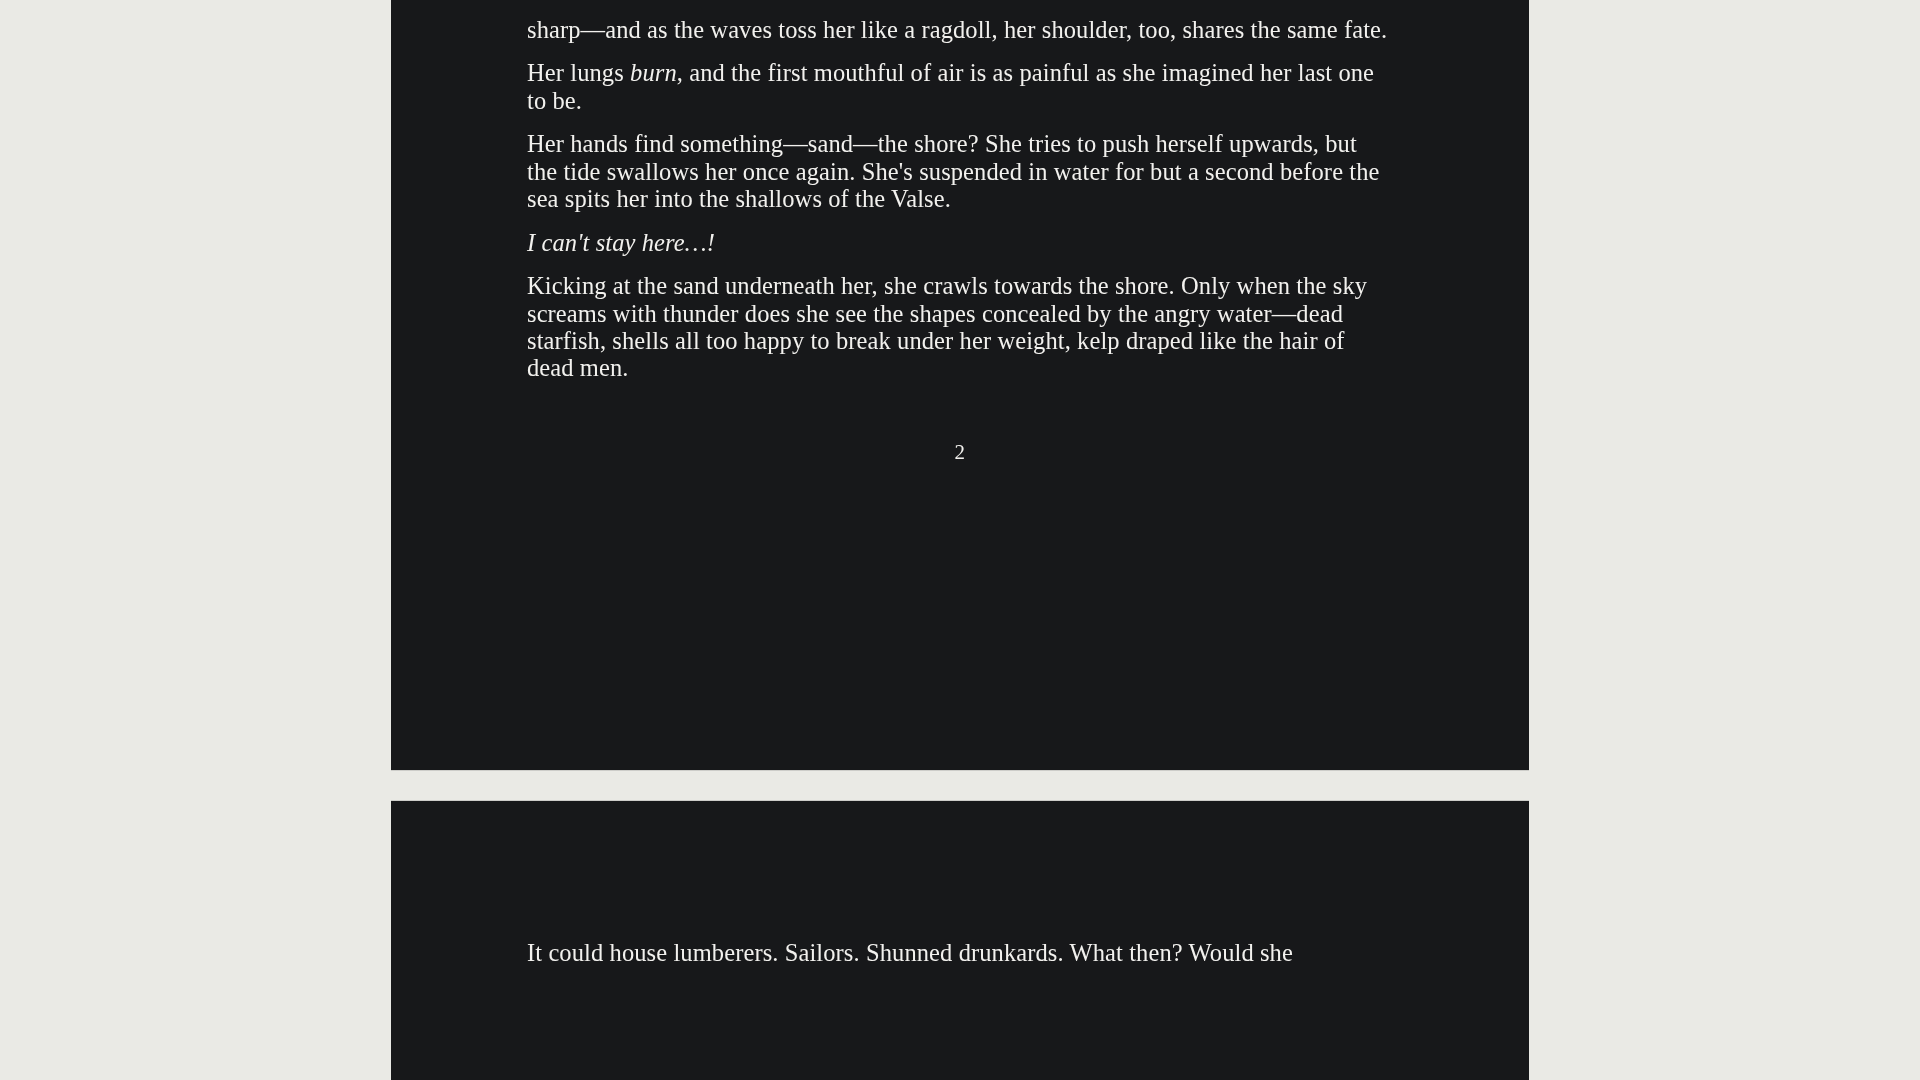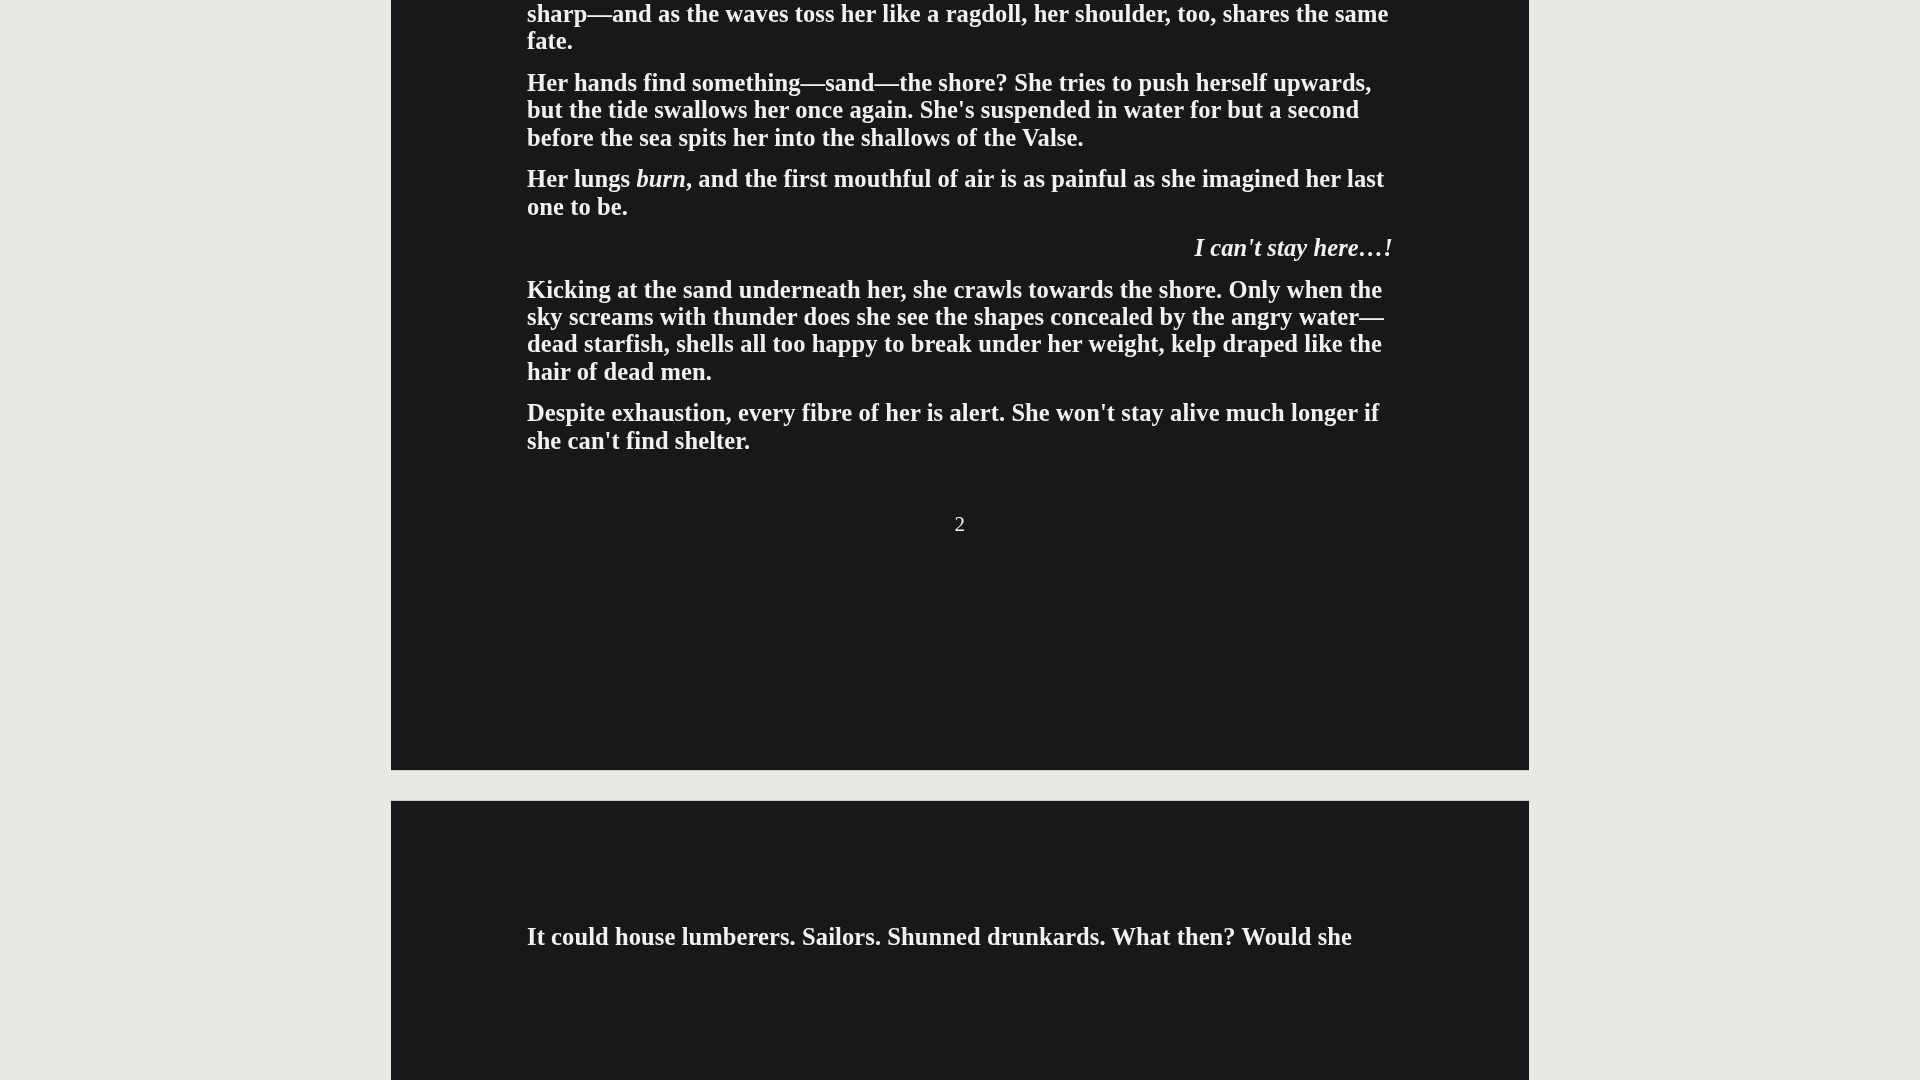--- a/index.html
+++ b/index.html
@@ -50,30 +50,28 @@
     margin-top: 31px;
     height: 520px;
     padding-top: 0;
   }
 
   .page-body {
     padding: 0 136px;
   }
 
   .page-body p {
-    margin: 0 0 14px 0;
+    margin: 16px 0 14px 0;
     font-size: 24.5px;
     line-height: 1.12;
     letter-spacing: 0.1px;
-    font-weight: bold;
   }
 
   .page-body p.italic {
     font-style: italic;
-    text-align: right;
   }
 
   .page-body em {
     font-style: italic;
   }
 
   .page-number {
     text-align: center;
     font-size: 21px;
     color: #f2f1ee;
@@ -107,25 +105,24 @@
 </style>
 </head>
 <body>
 
 <div class="reader">
   <div class="pages">
 
     <div class="page page--first">
       <div class="page-body">
         <p>sharp—and as the waves toss her like a ragdoll, her shoulder, too, shares the same fate.</p>
+        <p><span>Her lungs </span><em>burn</em><span>, and the first mouthful of air is as painful as she imagined her last one to be.</span></p>
         <p>Her hands find something—sand—the shore? She tries to push herself upwards, but the tide swallows her once again. She's suspended in water for but a second before the sea spits her into the shallows of the Valse.</p>
-        <p><span>Her lungs </span><em>burn</em><span>, and the first mouthful of air is as painful as she imagined her last one to be.</span></p>
         <p class="italic">I can't stay here…!</p>
         <p>Kicking at the sand underneath her, she crawls towards the shore. Only when the sky screams with thunder does she see the shapes concealed by the angry water—dead starfish, shells all too happy to break under her weight, kelp draped like the hair of dead men.</p>
-        <p>Despite exhaustion, every fibre of her is alert. She won't stay alive much longer if she can't find shelter.</p>
         <div class="page-number">2</div>
       </div>
     </div>
 
     <div class="page page--second">
       <div class="spacer-top"></div>
       <div class="page-body">
         <p>It could house lumberers. Sailors. Shunned drunkards. What then? Would she</p>
       </div>
     </div>

